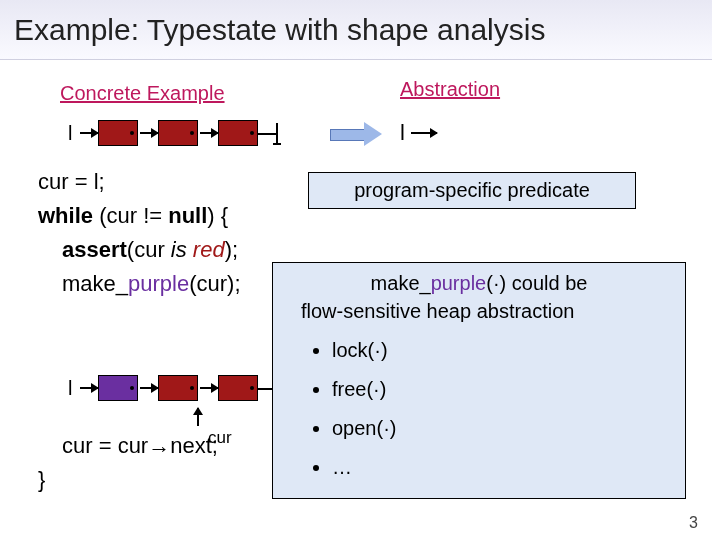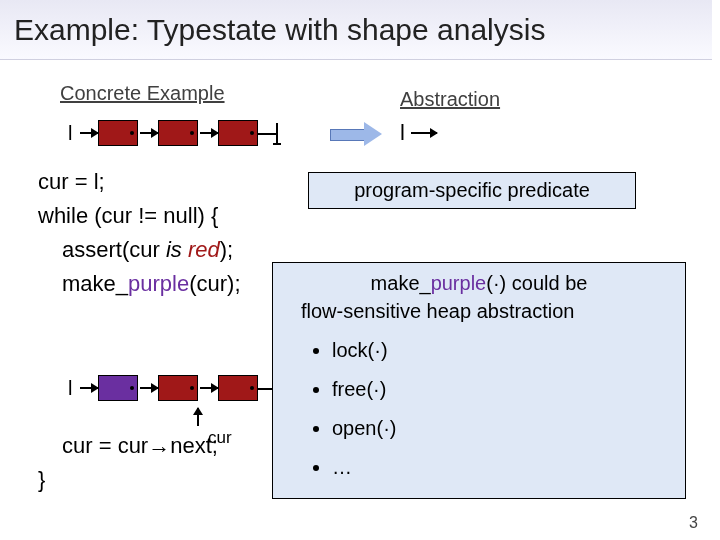--- a/index.html
+++ b/index.html
@@ -28,25 +28,25 @@
     padding-left: 14px;
     box-sizing: border-box;
   }
   .title-text {
     font-size: 30px;
     color: #222;
   }
   .sub-heading {
     position: absolute;
     font-size: 20px;
-    color: #404040;
+    color: #be185d;
     text-decoration: underline;
   }
   .sub-left { top: 82px; left: 60px; }
-  .sub-right { top: 88px; left: 400px; }
+  .sub-right { top: 78px; left: 400px; }
 
   
   .list1 {
     position: absolute;
     top: 120px;
     left: 68px;
     display: flex;
     align-items: center;
   }
   .list2 {
@@ -161,21 +161,21 @@
 
   
   .code {
     position: absolute;
     top: 165px;
     left: 38px;
     font-size: 22px;
     line-height: 34px;
     color: #000;
   }
-  .code .kw { font-weight: normal; }
+  .code .kw { font-weight: bold; }
   .code .ital { font-style: italic; }
   .code .redtxt { color: #a01818; }
   .code .purpletxt { color: #6a2fa0; }
   .ind1 { margin-left: 24px; }
   .code-gap { height: 128px; } 
 
   
   .callout {
     position: absolute;
     background: #dfe8f6;

